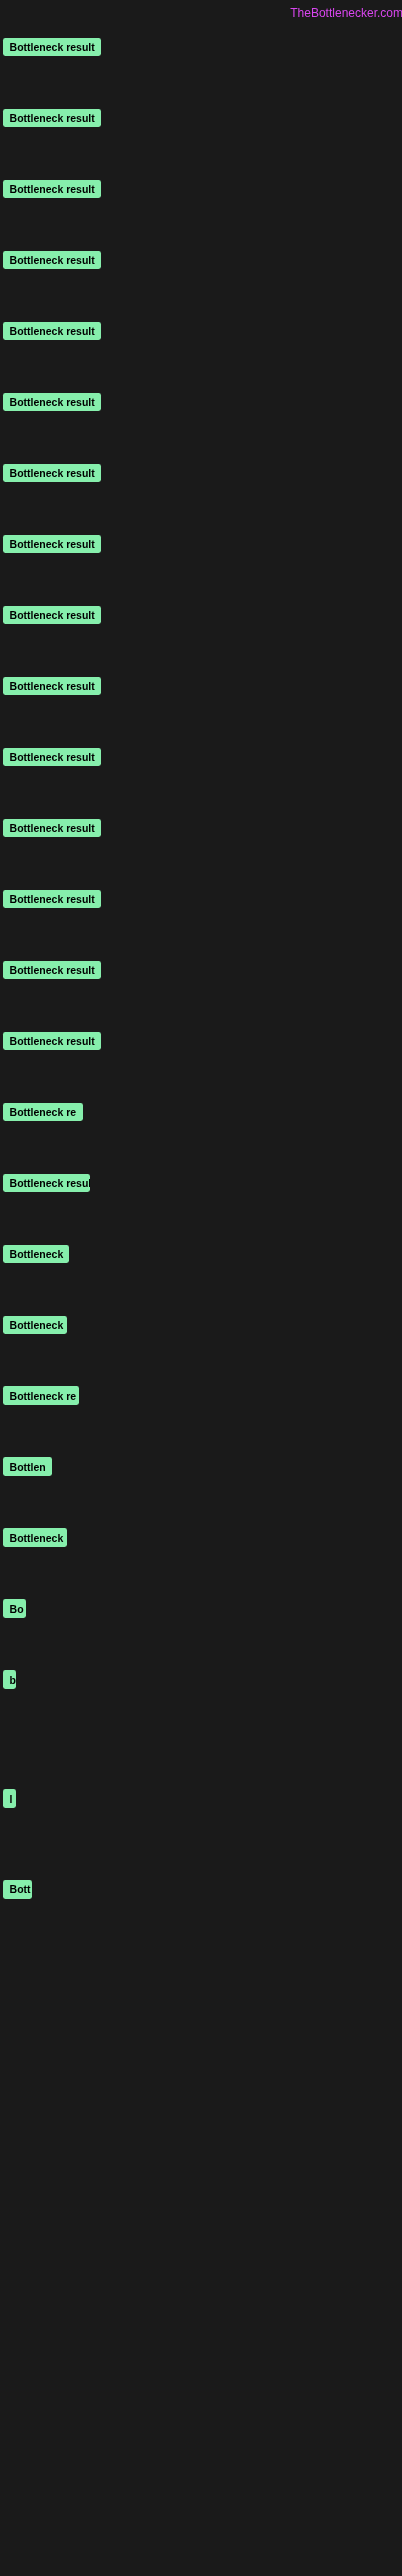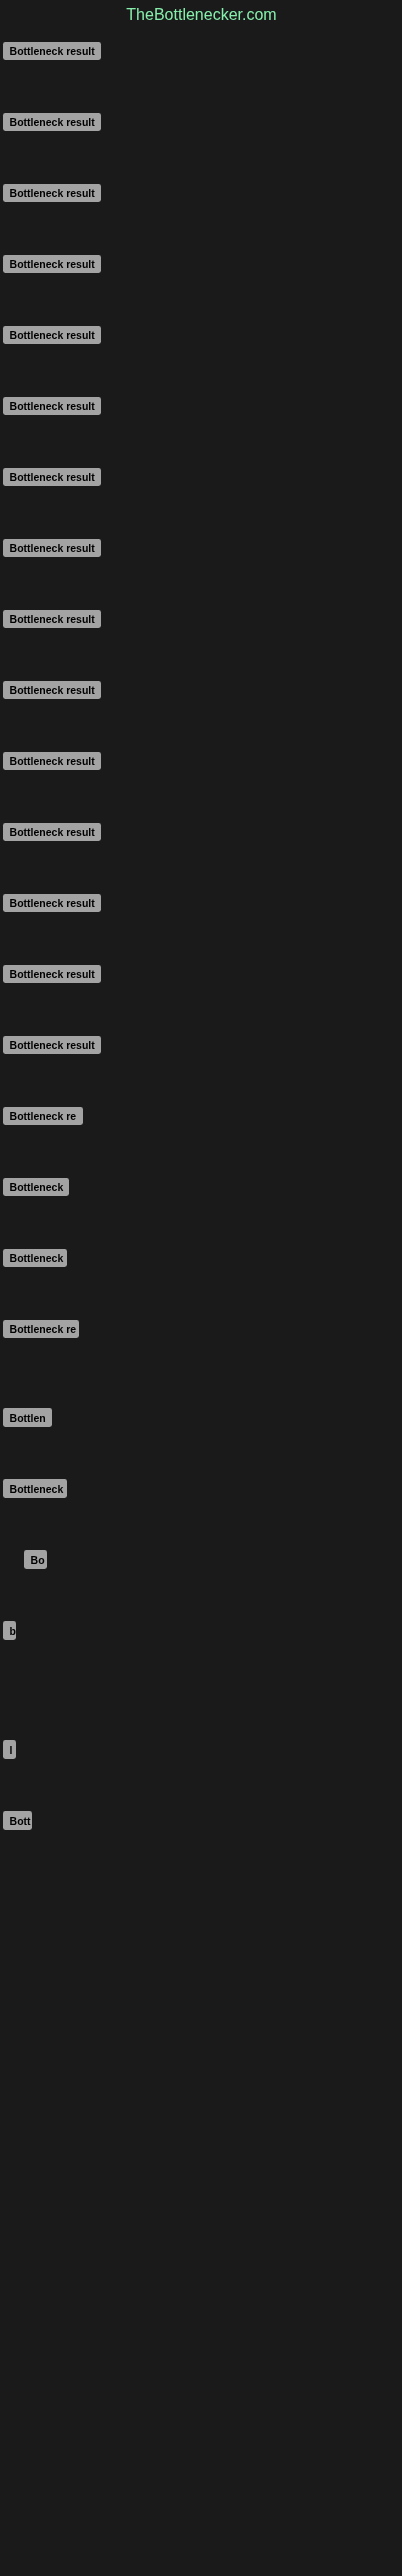--- a/index.html
+++ b/index.html
@@ -8,33 +8,33 @@
       box-sizing: border-box;
     }
     body {
       width: 403px;
       min-height: 2576px;
       background-color: #1a1a1a;
       font-family: Arial, sans-serif;
       position: relative;
     }
     .site-title {
-      text-align: center;
-      color: #86efac;
-      font-size: 16px;
+      text-align: right;
+      color: #d946ef;
+      font-size: 12px;
       padding: 6.4px 0 9.7px 0;
       font-weight: normal;
     }
     .bottleneck-item {
       margin-bottom: 0px;
       padding: 4.8px 0 4.8px 0;
     }
     .bottleneck-badge {
       display: inline-block;
-      background-color: #a3a3a3;
+      background-color: #86efac;
       color: #000;
       font-size: 10.5px;
       font-weight: bold;
       padding: 3.2px 6.4px;
       border-radius: 2.4px;
       white-space: nowrap;
       overflow: hidden;
     }
     .items-container {
       padding: 3.2px 0 0 3.2px;
@@ -57,30 +57,31 @@
     <div class="bottleneck-item" style="margin-top: 40px;"><span class="bottleneck-badge" style="max-width: 113px;">Bottleneck result</span></div>
     <div class="bottleneck-item" style="margin-top: 40px;"><span class="bottleneck-badge" style="max-width: 113px;">Bottleneck result</span></div>
     <div class="bottleneck-item" style="margin-top: 40px;"><span class="bottleneck-badge" style="max-width: 113px;">Bottleneck result</span></div>
     <div class="bottleneck-item" style="margin-top: 40px;"><span class="bottleneck-badge" style="max-width: 113px;">Bottleneck result</span></div>
     <div class="bottleneck-item" style="margin-top: 40px;"><span class="bottleneck-badge" style="max-width: 113px;">Bottleneck result</span></div>
     <div class="bottleneck-item" style="margin-top: 40px;"><span class="bottleneck-badge" style="max-width: 113px;">Bottleneck result</span></div>
     <div class="bottleneck-item" style="margin-top: 40px;"><span class="bottleneck-badge" style="max-width: 105px;">Bottleneck result</span></div>
     <div class="bottleneck-item" style="margin-top: 40px;"><span class="bottleneck-badge" style="max-width: 105px;">Bottleneck result</span></div>
     <div class="bottleneck-item" style="margin-top: 40px;"><span class="bottleneck-badge" style="max-width: 101px;">Bottleneck result</span></div>
     <div class="bottleneck-item" style="margin-top: 40px;"><span class="bottleneck-badge" style="max-width: 81px;">Bottleneck re</span></div>
+    <div class="bottleneck-item" style="margin-top: 40px;"><span class="bottleneck-badge" style="max-width: 87px;">Bottleneck resul</span></div>
     <div class="bottleneck-item" style="margin-top: 40px;"><span class="bottleneck-badge" style="max-width: 66px;">Bottleneck</span></div>
     <div class="bottleneck-item" style="margin-top: 40px;"><span class="bottleneck-badge" style="max-width: 64px;">Bottleneck</span></div>
     <div class="bottleneck-item" style="margin-top: 40px;"><span class="bottleneck-badge" style="max-width: 76px;">Bottleneck re</span></div>
-    <div class="bottleneck-item" style="margin-top: 58px;"><span class="bottleneck-badge" style="max-width: 50px;">Bottlen</span></div>
+    <div class="bottleneck-item" style="margin-top: 40px;"><span class="bottleneck-badge" style="max-width: 50px;">Bottlen</span></div>
     <div class="bottleneck-item" style="margin-top: 40px;"><span class="bottleneck-badge" style="max-width: 64px;">Bottleneck</span></div>
-    <div class="bottleneck-item" style="margin-top: 40px;"><span class="bottleneck-badge" style="max-width: 22.5px; margin-left: 21px;">Bo</span></div>
+    <div class="bottleneck-item" style="margin-top: 40px;"><span class="bottleneck-badge" style="max-width: 22.5px;">Bo</span></div>
     <div class="bottleneck-item" style="margin-top: 40px;"><span class="bottleneck-badge" style="max-width: 11.3px;">b</span></div>
     <div class="bottleneck-item" style="height: 48px;"></div>
     <div class="bottleneck-item" style="margin-top: 40px;"><span class="bottleneck-badge" style="max-width: 6.4px;">l</span></div>
-    <div class="bottleneck-item" style="margin-top: 40px;"><span class="bottleneck-badge" style="max-width: 29px;">Bott</span></div>
+    <div class="bottleneck-item" style="margin-top: 60px;"><span class="bottleneck-badge" style="max-width: 29px;">Bott</span></div>
     <div class="bottleneck-item" style="height: 48px;"></div>
     <div class="bottleneck-item" style="height: 48px;"></div>
     <div class="bottleneck-item" style="height: 48px;"></div>
     <div class="bottleneck-item" style="height: 48px;"></div>
     <div class="bottleneck-item" style="height: 48px;"></div>
     <div class="bottleneck-item" style="height: 48px;"></div>
     <div class="bottleneck-item" style="height: 48px;"></div>
   </div>
 
 

